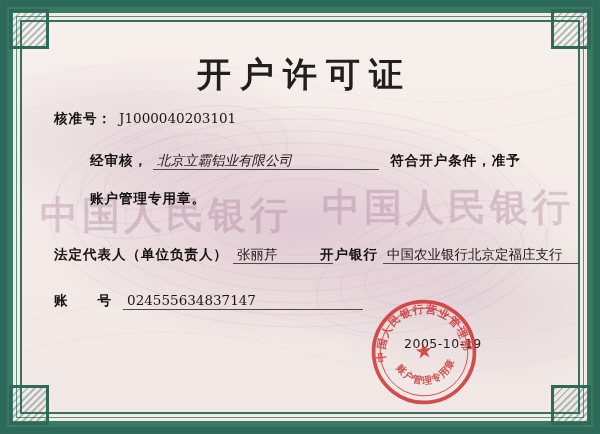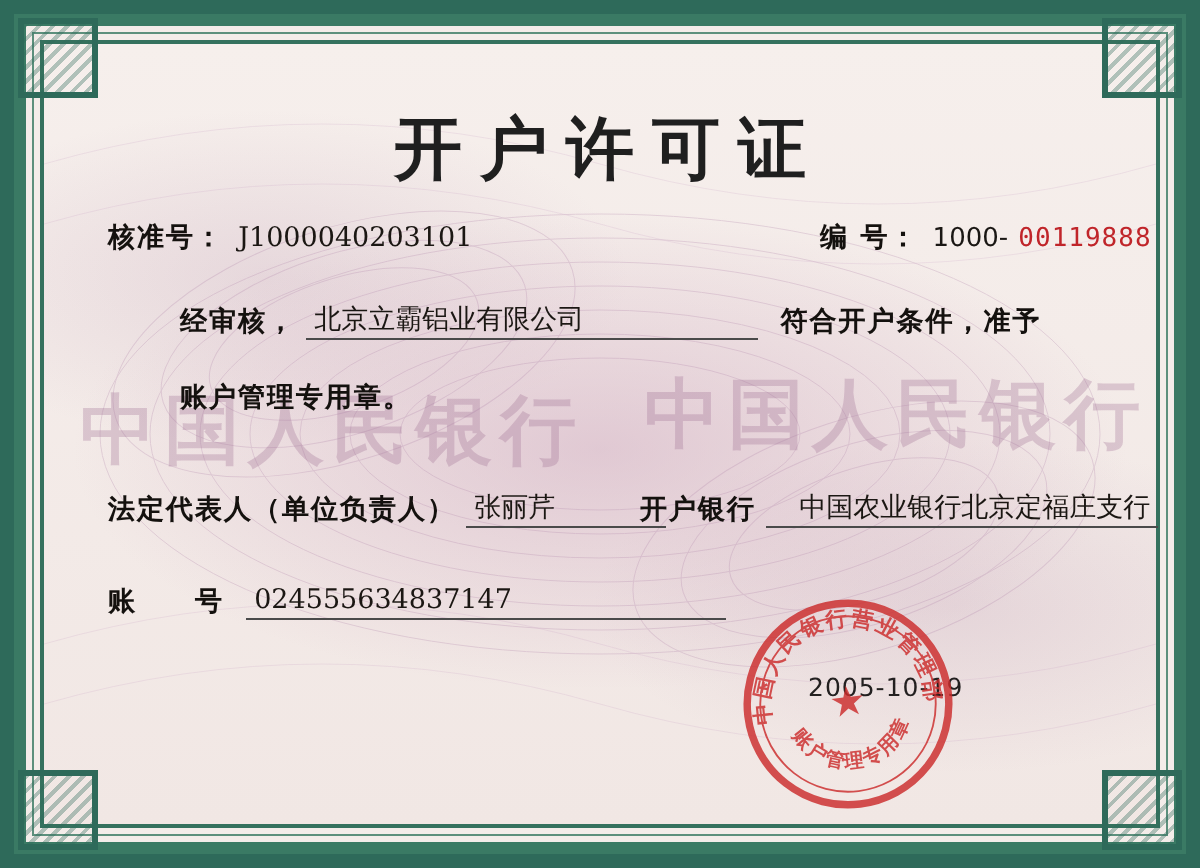--- a/index.html
+++ b/index.html
@@ -227,44 +227,39 @@
 
   <div class="title">开户许可证</div>
 
   <div class="body-area">
 
     <div class="row" style="left:18px; top:8px;">
       <span class="lbl">核准号：</span>
       <span class="val-hand" style="margin-left:2px;">J1000040203101</span>
     </div>
 
-    <div class="row" style="left:374px; top:8px;">
-      <span class="lbl">编  号：</span>
-      <span class="val" style="margin-left:2px;">1000-</span>
-      <span class="red-num">00119888</span>
-    </div>
 
     <div class="row" style="left:54px; top:50px;">
       <span class="lbl">经审核，</span>
-      <span class="underline val-hand" style="width:226px;">北京立霸铝业有限公司</span>
+      <span class="underline val-hand" style="width:226px;font-style:italic;">北京立霸铝业有限公司</span>
       <span class="lbl" style="margin-left:6px;">符合开户条件，准予</span>
     </div>
 
     <div class="row" style="left:54px; top:88px;">
       <span class="lbl">账户管理专用章。</span>
     </div>
 
     <div class="row" style="left:18px; top:144px;">
       <span class="lbl">法定代表人（单位负责人）</span>
       <span class="underline val-hand" style="width:100px;">张丽芹</span>
     </div>
 
     <div class="row" style="left:284px; top:144px;">
       <span class="lbl">开户银行</span>
-      <span class="underline val-hand" style="width:196px;text-align:right;">中国农业银行北京定福庄支行</span>
+      <span class="underline val-hand" style="width:196px;">中国农业银行北京定福庄支行</span>
     </div>
 
     <div class="row" style="left:18px; top:190px;">
       <span class="lbl">账　　号</span>
       <span class="underline val-hand" style="width:240px; margin-left:6px;">024555634837147</span>
     </div>
 
   </div>
 
   <div class="date-line">2005-10-19</div>

